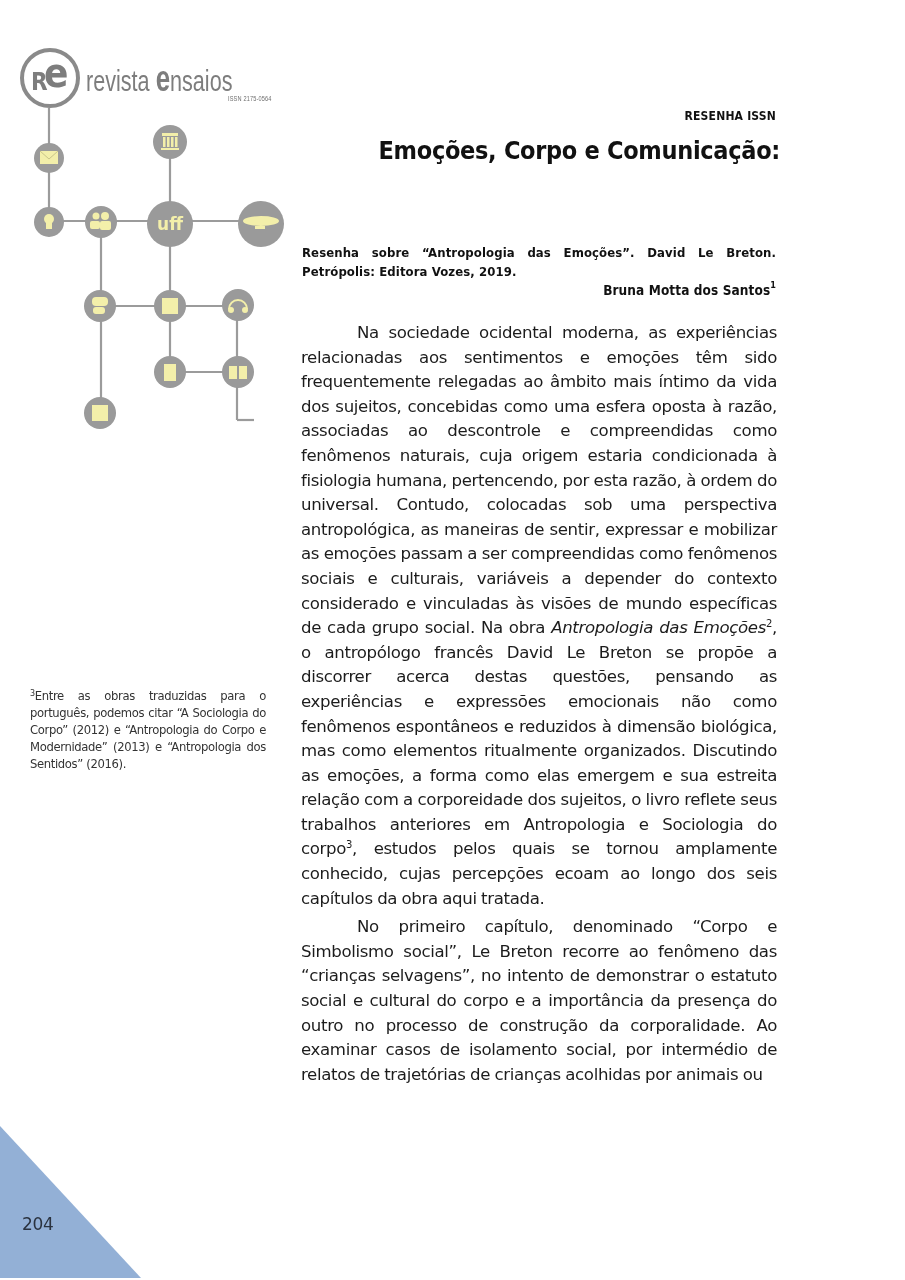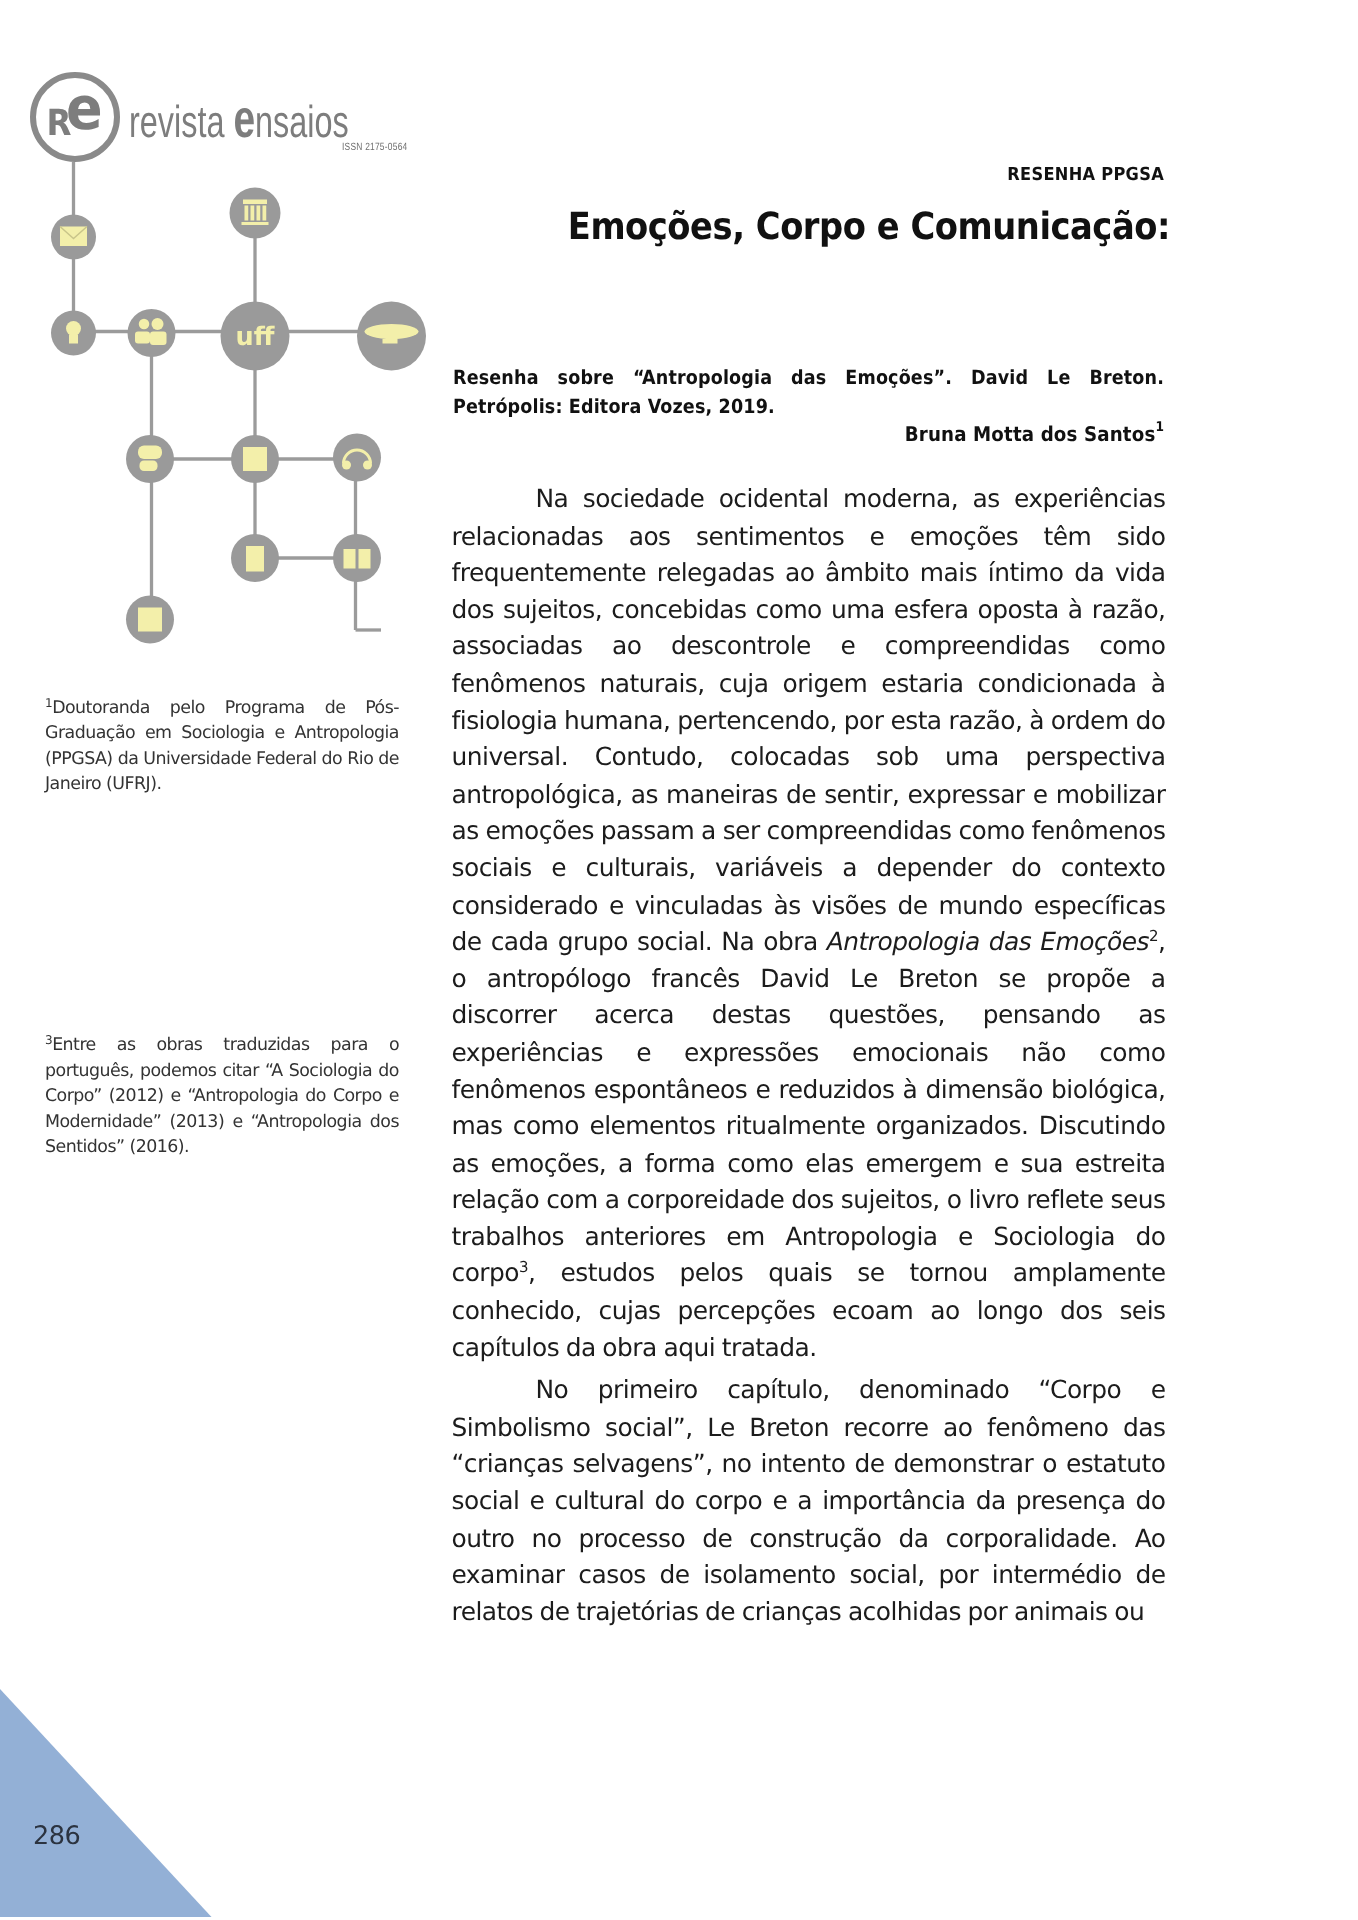--- a/index.html
+++ b/index.html
@@ -147,34 +147,33 @@
       <span class="r">R</span>
       <span class="e">e</span>
     </div>
     <div class="logo-text">
       <span>revista</span>
       <span class="big">e</span><span>nsaios</span>
     </div>
     <div class="logo-issn">ISSN 2175-0564</div>
   </div>
 
-  <div class="section-label">RESENHA PPGSA</div>
+  <div class="section-label">RESENHA ISSN</div>
   <h1 class="title">Emoções, Corpo e Comunicação:</h1>
 
   <div class="reference">
     <span class="line1">Resenha sobre “Antropologia das Emoções”. David Le Breton.</span>
     <span>Petrópolis: Editora Vozes, 2019.</span>
   </div>
   <div class="author">
     <span>Bruna Motta dos Santos</span><sup>1</sup>
   </div>
 
   <div class="body">
     <p><span>Na sociedade ocidental moderna, as experiências relacionadas aos sentimentos e emoções têm sido frequentemente relegadas ao âmbito mais íntimo da vida dos sujeitos, concebidas como uma esfera oposta à razão, associadas ao descontrole e compreendidas como fenômenos naturais, cuja origem estaria condicionada à fisiologia humana, pertencendo, por esta razão, à ordem do universal. Contudo, colocadas sob uma perspectiva antropológica, as maneiras de sentir, expressar e mobilizar as emoções passam a ser compreendidas como fenômenos sociais e culturais, variáveis a depender do contexto considerado e vinculadas às visões de mundo específicas de cada grupo social. Na obra </span><em>Antropologia das Emoções</em><sup>2</sup><span>, o antropólogo francês David Le Breton se propõe a discorrer acerca destas questões, pensando as experiências e expressões emocionais não como fenômenos espontâneos e reduzidos à dimensão biológica, mas como elementos ritualmente organizados. Discutindo as emoções, a forma como elas emergem e sua estreita relação com a corporeidade dos sujeitos, o livro reflete seus trabalhos anteriores em Antropologia e Sociologia do corpo</span><sup>3</sup><span>, estudos pelos quais se tornou amplamente conhecido, cujas percepções ecoam ao longo dos seis capítulos da obra aqui tratada.</span></p>
     <p>No primeiro capítulo, denominado “Corpo e Simbolismo social”, Le Breton recorre ao fenômeno das “crianças selvagens”, no intento de demonstrar o estatuto social e cultural do corpo e a importância da presença do outro no processo de construção da corporalidade. Ao examinar casos de isolamento social, por intermédio de relatos de trajetórias de crianças acolhidas por animais ou</p>
   </div>
 
-  <div class="footnote fn1"><sup>1</sup><span>Doutoranda pelo Programa de Pós-Graduação em Sociologia e Antropologia (PPGSA) da Universidade Federal do Rio de Janeiro (UFRJ).</span></div>
   <div class="footnote fn3"><sup>3</sup><span>Entre as obras traduzidas para o português, podemos citar “A Sociologia do Corpo” (2012) e “Antropologia do Corpo e Modernidade” (2013) e “Antropologia dos Sentidos” (2016).</span></div>
 
   <div class="corner"></div>
-  <div class="page-number">286</div>
+  <div class="page-number">204</div>
 </div>
 
 </body></html>

